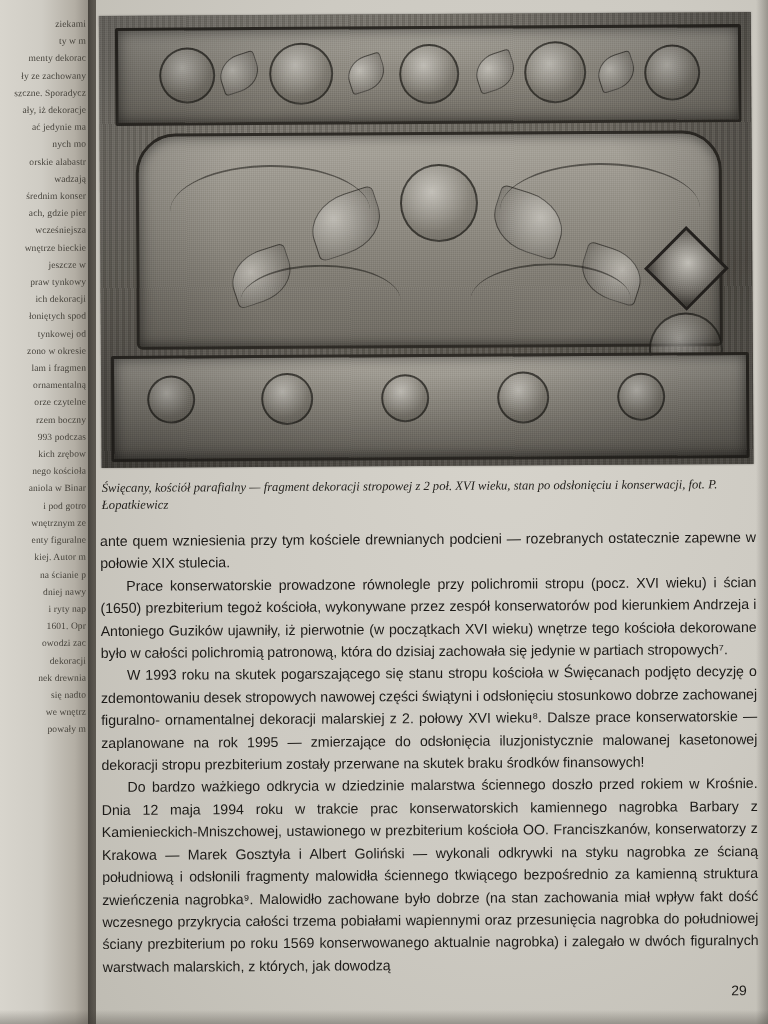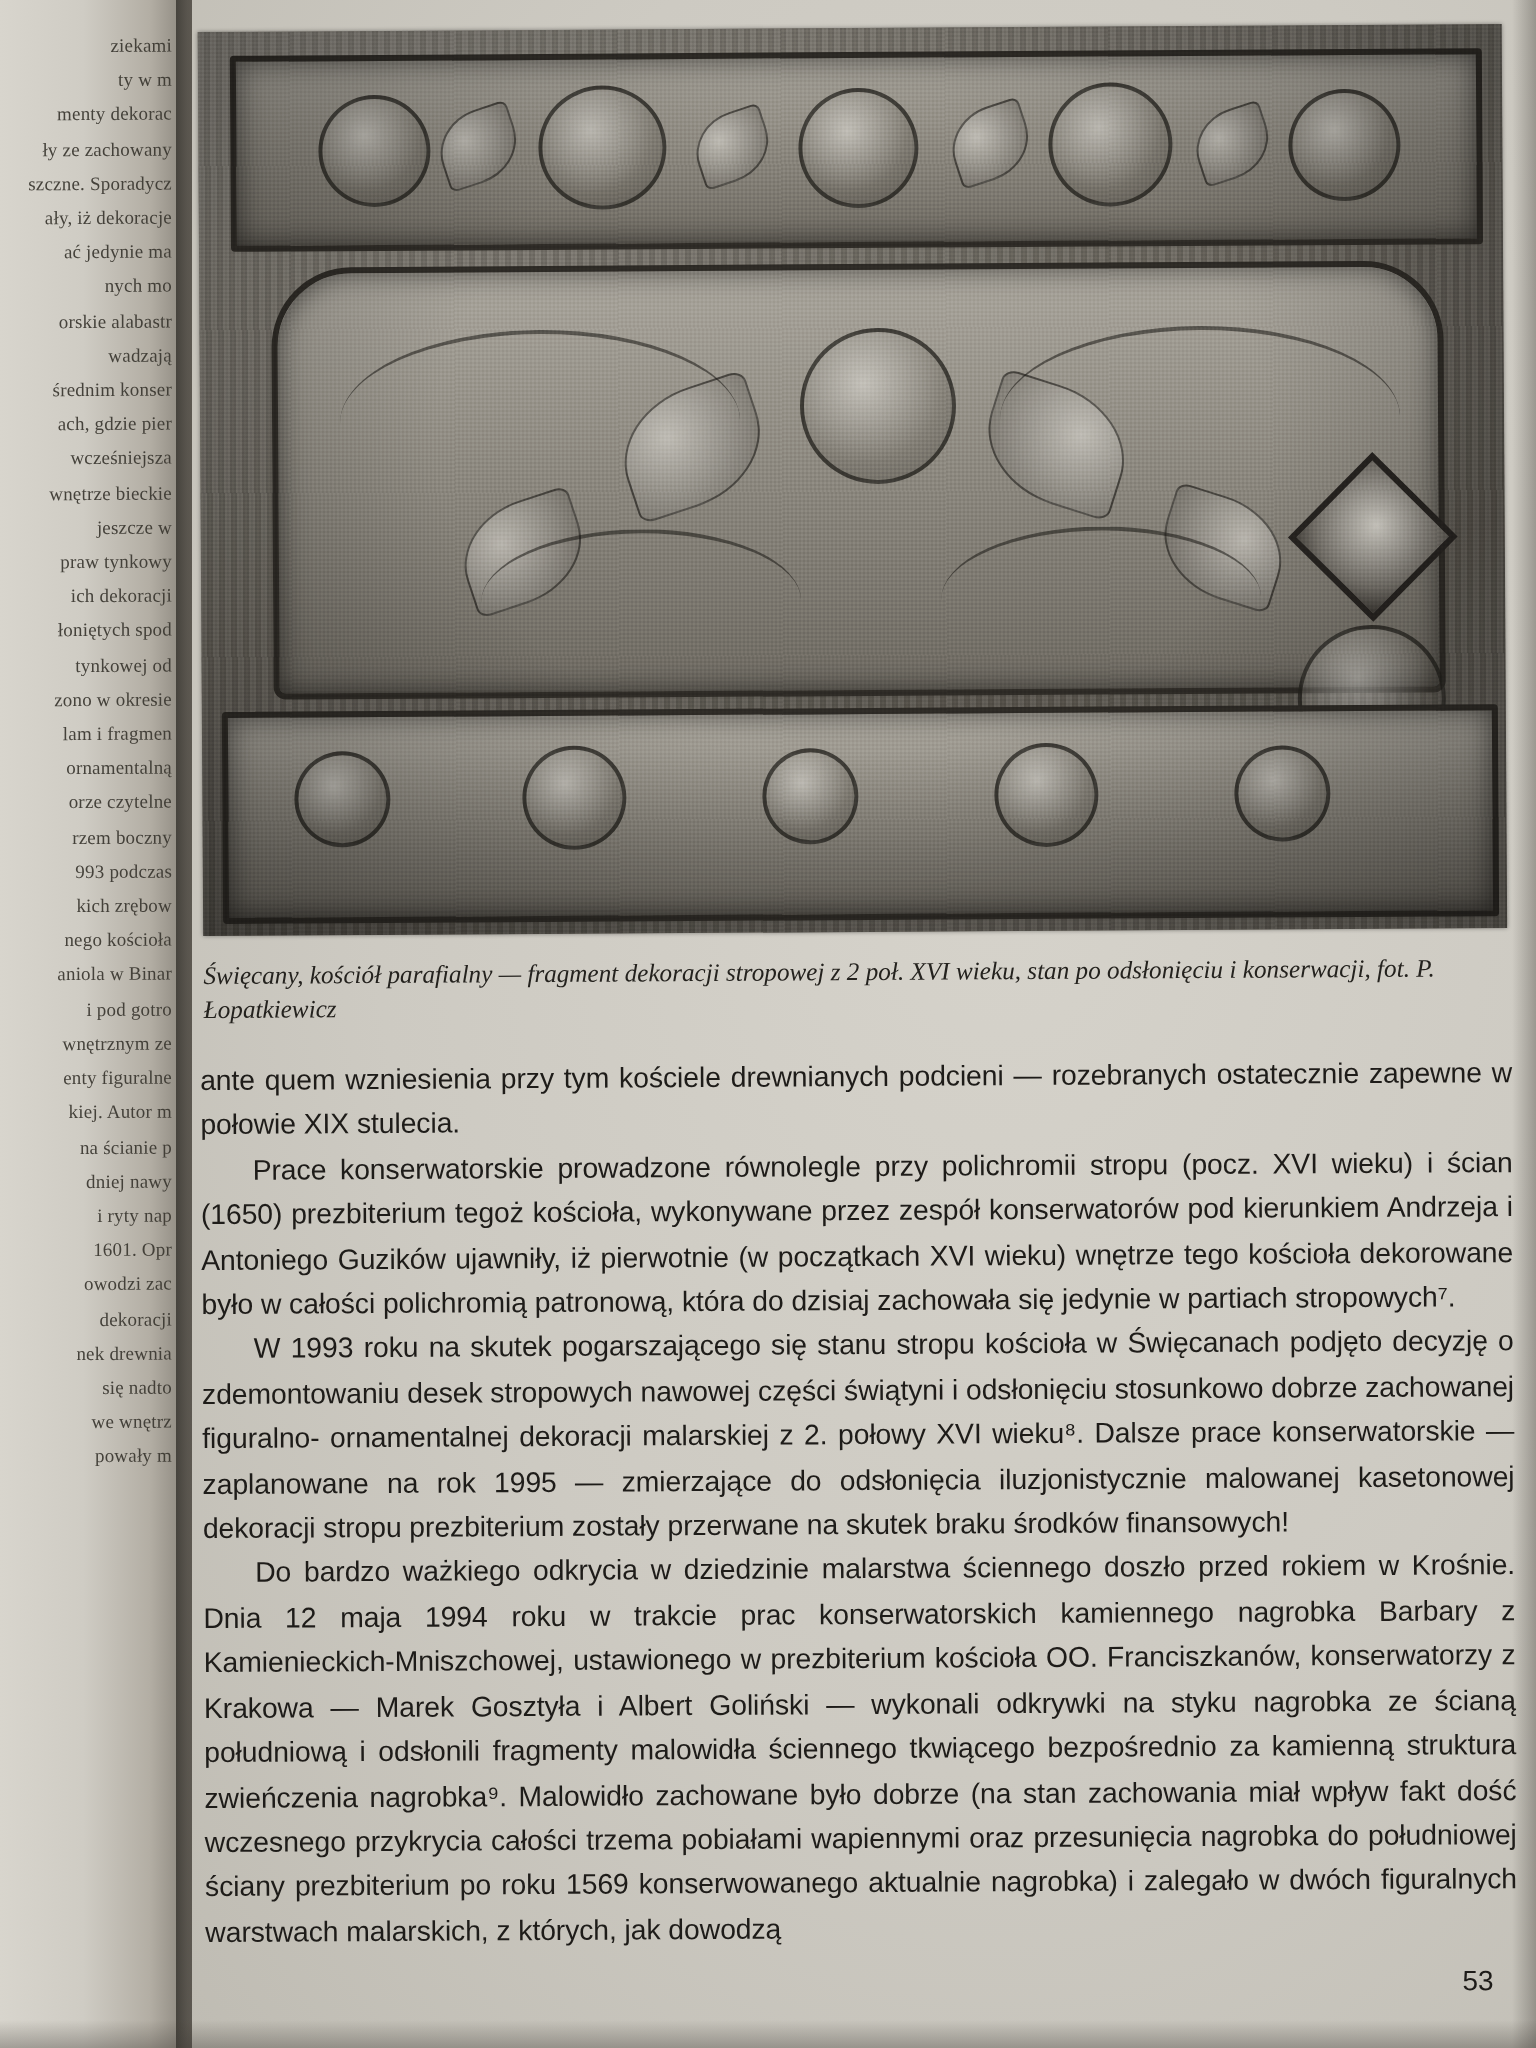--- a/index.html
+++ b/index.html
@@ -311,19 +311,19 @@
 
       <div class="caption">Święcany, kościół parafialny — fragment dekoracji stropowej z 2 poł. XVI wieku, stan po odsłonięciu i konserwacji, fot. P. Łopatkiewicz</div>
 
       <div class="body-text">
         <p class="first">ante quem wzniesienia przy tym kościele drewnianych podcieni — rozebranych ostatecznie zapewne w połowie XIX stulecia.</p>
         <p>Prace konserwatorskie prowadzone równolegle przy polichromii stropu (pocz. XVI wieku) i ścian (1650) prezbiterium tegoż kościoła, wykonywane przez zespół konserwatorów pod kierunkiem Andrzeja i Antoniego Guzików ujawniły, iż pierwotnie (w początkach XVI wieku) wnętrze tego kościoła dekorowane było w całości polichromią patronową, która do dzisiaj zachowała się jedynie w partiach stropowych⁷.</p>
         <p>W 1993 roku na skutek pogarszającego się stanu stropu kościoła w Święcanach podjęto decyzję o zdemontowaniu desek stropowych nawowej części świątyni i odsłonięciu stosunkowo dobrze zachowanej figuralno- ornamentalnej dekoracji malarskiej z 2. połowy XVI wieku⁸. Dalsze prace konserwatorskie — zaplanowane na rok 1995 — zmierzające do odsłonięcia iluzjonistycznie malowanej kasetonowej dekoracji stropu prezbiterium zostały przerwane na skutek braku środków finansowych!</p>
         <p>Do bardzo ważkiego odkrycia w dziedzinie malarstwa ściennego doszło przed rokiem w Krośnie. Dnia 12 maja 1994 roku w trakcie prac konserwatorskich kamiennego nagrobka Barbary z Kamienieckich-Mniszchowej, ustawionego w prezbiterium kościoła OO. Franciszkanów, konserwatorzy z Krakowa — Marek Gosztyła i Albert Goliński — wykonali odkrywki na styku nagrobka ze ścianą południową i odsłonili fragmenty malowidła ściennego tkwiącego bezpośrednio za kamienną struktura zwieńczenia nagrobka⁹. Malowidło zachowane było dobrze  (na stan zachowania miał wpływ fakt dość wczesnego przykrycia całości trzema pobiałami wapiennymi oraz przesunięcia nagrobka do południowej ściany prezbiterium po roku 1569 konserwowanego aktualnie nagrobka) i zalegało w dwóch figuralnych warstwach malarskich, z których, jak dowodzą</p>
       </div>
 
-      <div class="folio">53</div>
+      <div class="folio">29</div>
     </div>
   </div>
 
   <div class="page-edge-right"></div>
   <div class="page-edge-bottom"></div>
 </div>
 
 </body></html>

